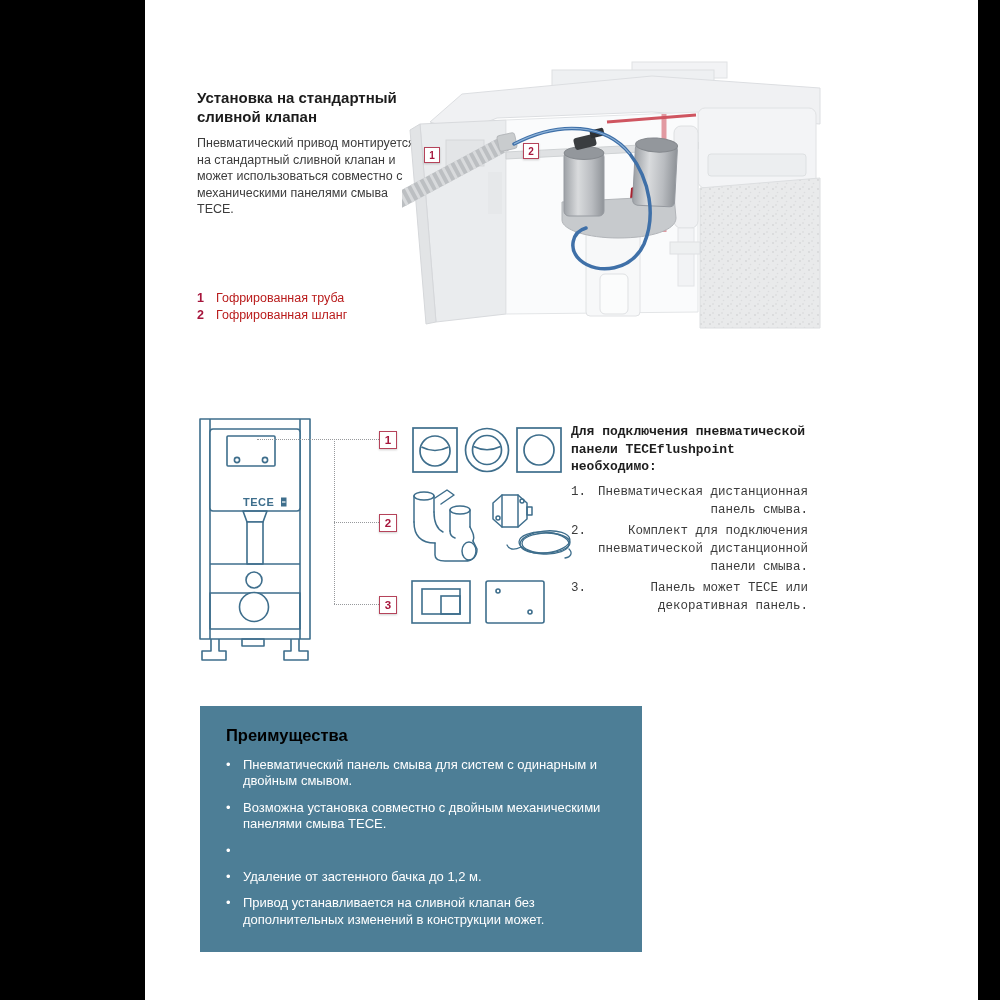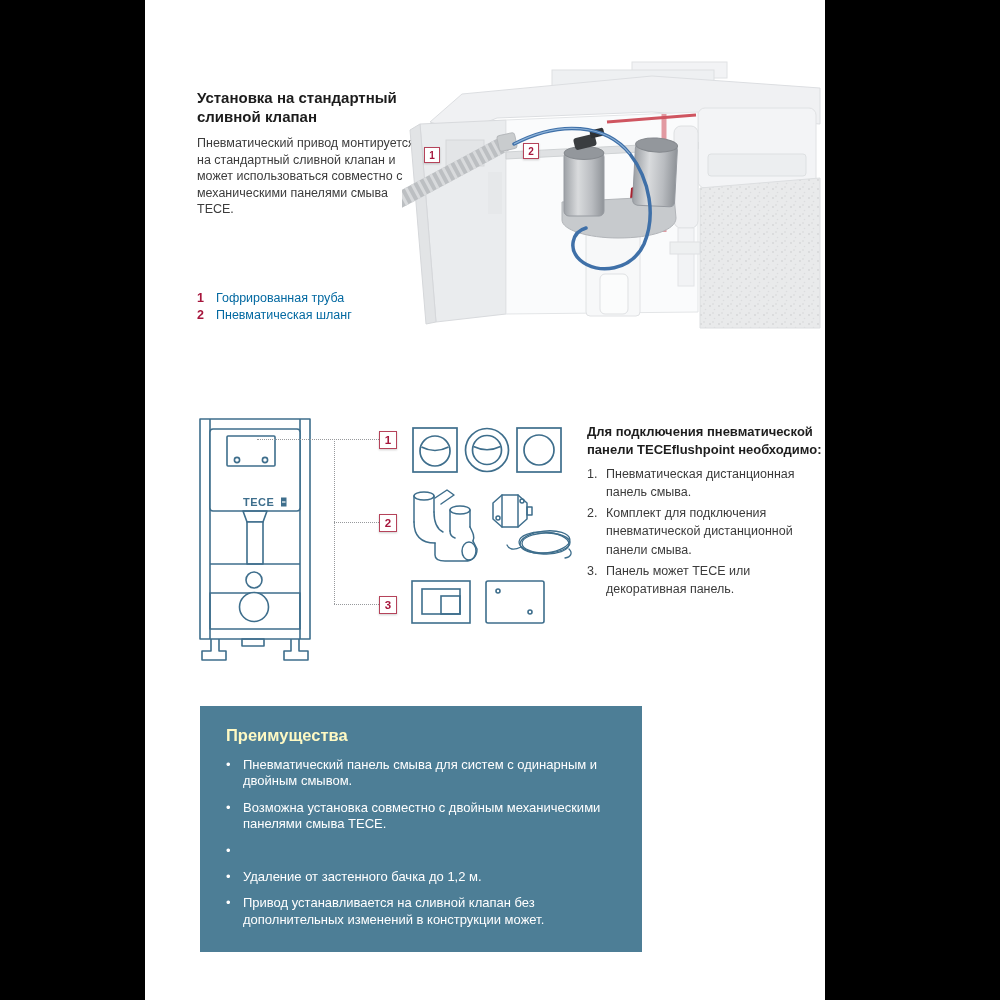--- a/index.html
+++ b/index.html
@@ -2,21 +2,21 @@
 <html><head>
 <meta charset="utf-8">
 <style>
   html,body{margin:0;padding:0;}
   body{
     width:1000px;height:1000px;position:relative;background:#000;
     font-family:"Liberation Sans", sans-serif;overflow:hidden;
     -webkit-font-smoothing:antialiased;
   }
   .page{
-    position:absolute;left:145px;top:0;width:680px;height:1000px;background:#ffffff;
+    position:absolute;left:145px;top:0;width:833px;height:1000px;background:#ffffff;
   }
   .abs{position:absolute;}
 
   
   .intro{left:52px;top:88px;width:220px;}
   .intro-heading{margin:0;font-size:15px;font-weight:bold;color:#1c1c1c;line-height:1.28;}
   .intro-body{margin:9px 0 0;font-size:12.5px;line-height:1.32;color:#3c3c3c;}
 
   
   .illustration{left:257px;top:60px;width:420px;height:270px;}
@@ -25,39 +25,39 @@
     border:1.6px solid #b5435a;color:#a6163c;font-size:10px;font-weight:bold;
     display:flex;align-items:center;justify-content:center;
     box-shadow:0 1px 2px rgba(60,60,60,.25);
   }
   .chip-mid{width:16px;height:16px;font-size:11.5px;}
 
   
   .legend{left:52px;top:291px;}
   .legend-row{display:flex;gap:10px;margin-bottom:3px;}
   .legend-num{color:#a6163c;font-weight:bold;font-size:12.5px;width:9px;flex:none;}
-  .legend-label{font-size:12.5px;color:#0369a1;font-weight:500;}
+  .legend-label{font-size:12.5px;color:#b91c1c;font-weight:500;}
 
   
   .dot-h{border-top:1px dotted #97999c;height:0;}
   .dot-v{border-left:1px dotted #97999c;width:0;}
 
   
-  .conn{left:442px;top:423px;width:237px;}
+  .conn{left:426px;top:423px;width:237px;font-family:Liberation Mono, monospace;}
   .conn-heading{margin:0 0 7px;font-size:13px;font-weight:bold;color:#1d1d1d;line-height:1.35;}
   .conn-item{display:flex;margin-bottom:3px;}
   .conn-num{width:19px;flex:none;font-size:12.5px;color:#3b3b3b;line-height:1.45;}
-  .conn-text{font-size:12.5px;color:#3b3b3b;line-height:1.45;}
+  .conn-text{font-size:12.5px;color:#3b3b3b;line-height:1.45;text-align:right;}
 
   
   .advantages{
     left:55px;top:706px;width:442px;box-sizing:border-box;
     background:#4d7e96;padding:20px 24px 14px 26px;color:#fff;
   }
-  .adv-heading{margin:0 0 12px;font-size:16.5px;font-weight:bold;color:#fef9c3;}
+  .adv-heading{margin:0 0 12px;font-size:16.5px;font-weight:bold;color:#000000;}
   .adv-item{display:flex;gap:9px;margin-bottom:10px;font-size:13px;line-height:1.26;}
   .adv-bullet{flex:none;width:8px;}
 
   svg{display:block;}
   svg text{font-family:"Liberation Sans", sans-serif;}
 </style>
 </head>
 <body>
 
 <div class="page">
@@ -155,21 +155,21 @@
     <div class="chip" style="left:121px;top:83px;">2</div>
   </div>
 
   <div class="abs legend">
     <div class="legend-row">
       <span class="legend-num">1</span>
       <span class="legend-label">Гофрированная труба</span>
     </div>
     <div class="legend-row">
       <span class="legend-num">2</span>
-      <span class="legend-label">Пневматическая шланг</span>
+      <span class="legend-label">Гофрированная шланг</span>
     </div>
   </div>
 
   <svg class="abs" style="left:52px;top:417px;" viewBox="0 0 116 248" width="116" height="248">
     <g fill="none" stroke="#3e6e8c" stroke-width="1.6" stroke-linejoin="round">
       <rect x="3" y="2" width="110" height="220"></rect>
       <line x1="13" y1="2" x2="13" y2="222"></line>
       <line x1="103" y1="2" x2="103" y2="222"></line>
       <rect x="13" y="12" width="90" height="82" rx="3" fill="#fff"></rect>
       <rect x="30" y="19" width="48" height="30" rx="1"></rect>

